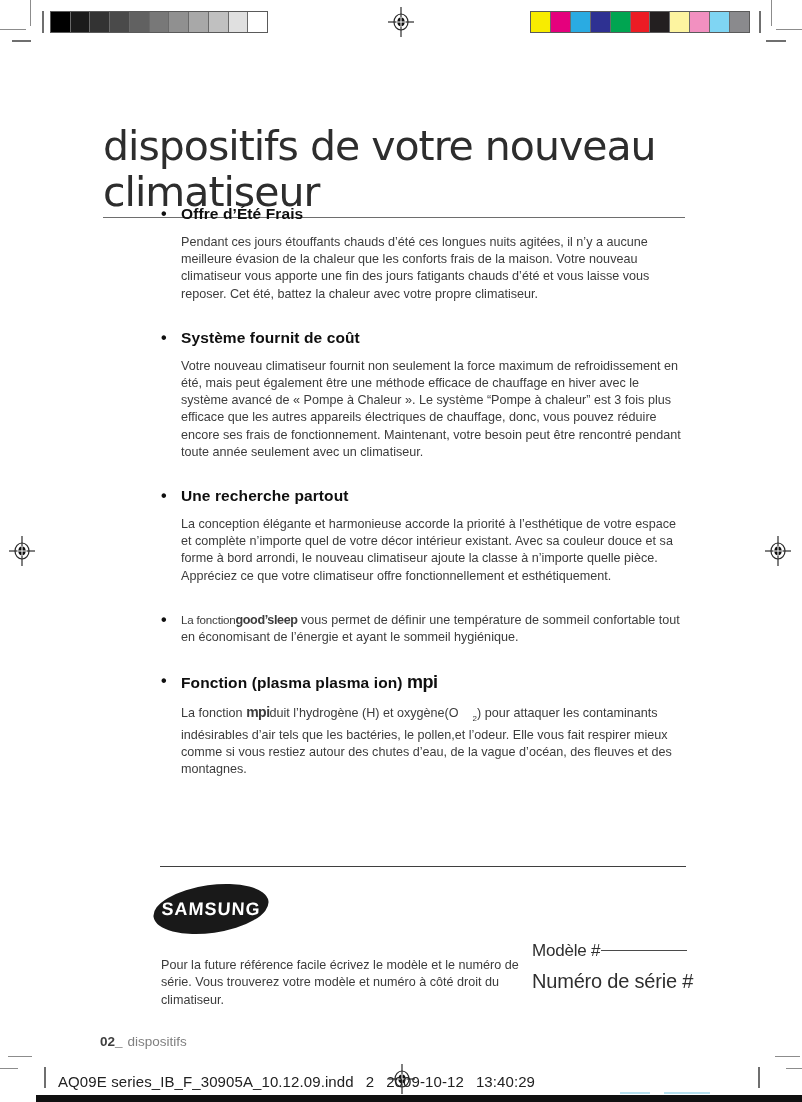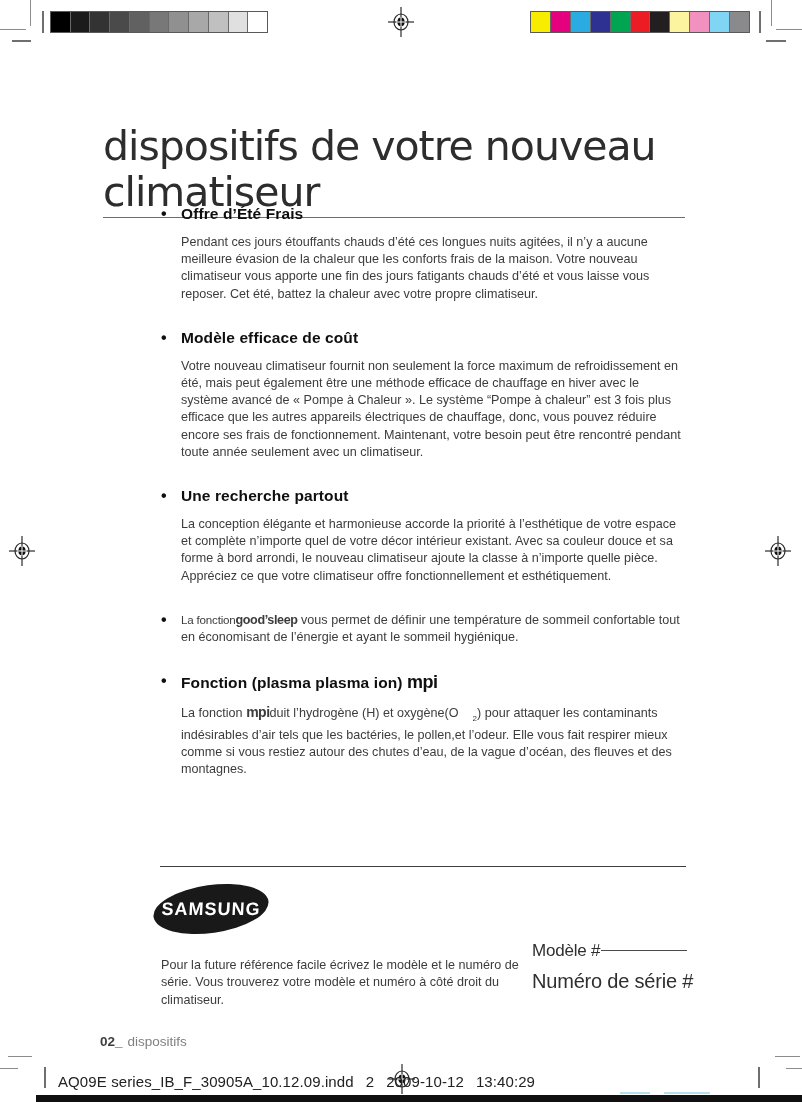--- a/index.html
+++ b/index.html
@@ -151,21 +151,21 @@
   <div class="content">
 
     <div class="section">
       <span class="bullet">•</span>
       <div class="sec-heading">Offre d’Été Frais</div>
       <p class="sec-body">Pendant ces jours étouffants chauds d’été ces longues nuits agitées, il n’y a aucune meilleure évasion de la chaleur que les conforts frais de la maison. Votre nouveau climatiseur vous apporte une fin  des jours fatigants chauds d’été et vous laisse vous reposer. Cet été, battez la chaleur avec votre propre climatiseur.</p>
     </div>
 
     <div class="section">
       <span class="bullet">•</span>
-      <div class="sec-heading">Modèle efficace de coût</div>
+      <div class="sec-heading">Système fournit de coût</div>
       <p class="sec-body">Votre nouveau climatiseur fournit non seulement la force maximum de refroidissement en été, mais peut également être une méthode efficace de chauffage en hiver avec le système avancé de « Pompe à Chaleur ». Le système “Pompe à chaleur” est 3 fois plus efficace que les autres appareils électriques de chauffage, donc, vous pouvez réduire encore ses frais de fonctionnement. Maintenant, votre besoin peut être rencontré pendant toute année seulement avec un climatiseur.</p>
     </div>
 
     <div class="section">
       <span class="bullet">•</span>
       <div class="sec-heading">Une recherche partout</div>
       <p class="sec-body">La conception élégante et harmonieuse accorde la priorité à l’esthétique de votre espace et complète n’importe quel de votre décor intérieur existant. Avec sa couleur douce et sa forme à bord arrondi, le nouveau climatiseur ajoute la classe à n’importe quelle pièce. Appréciez ce que votre climatiseur offre fonctionnellement et esthétiquement.</p>
     </div>
 
     <div class="section">

